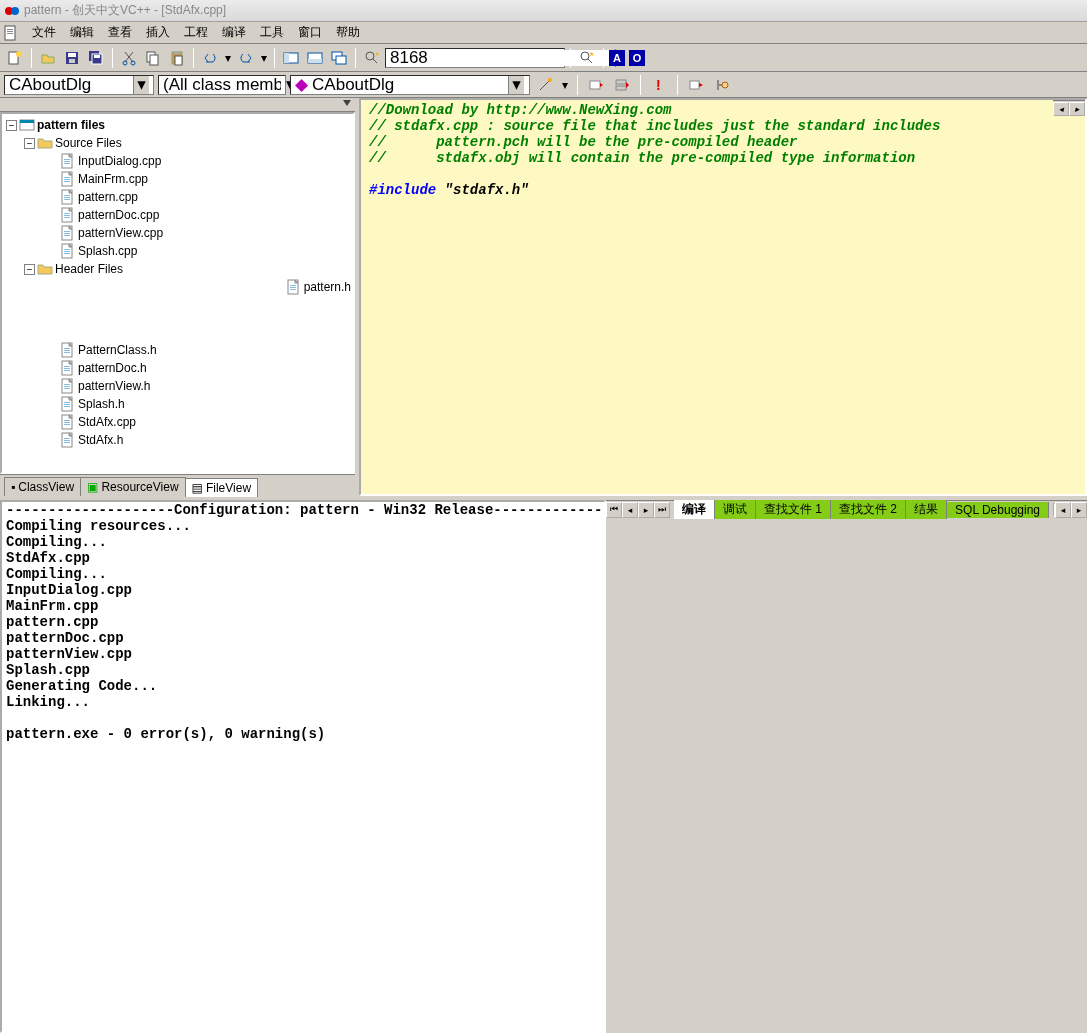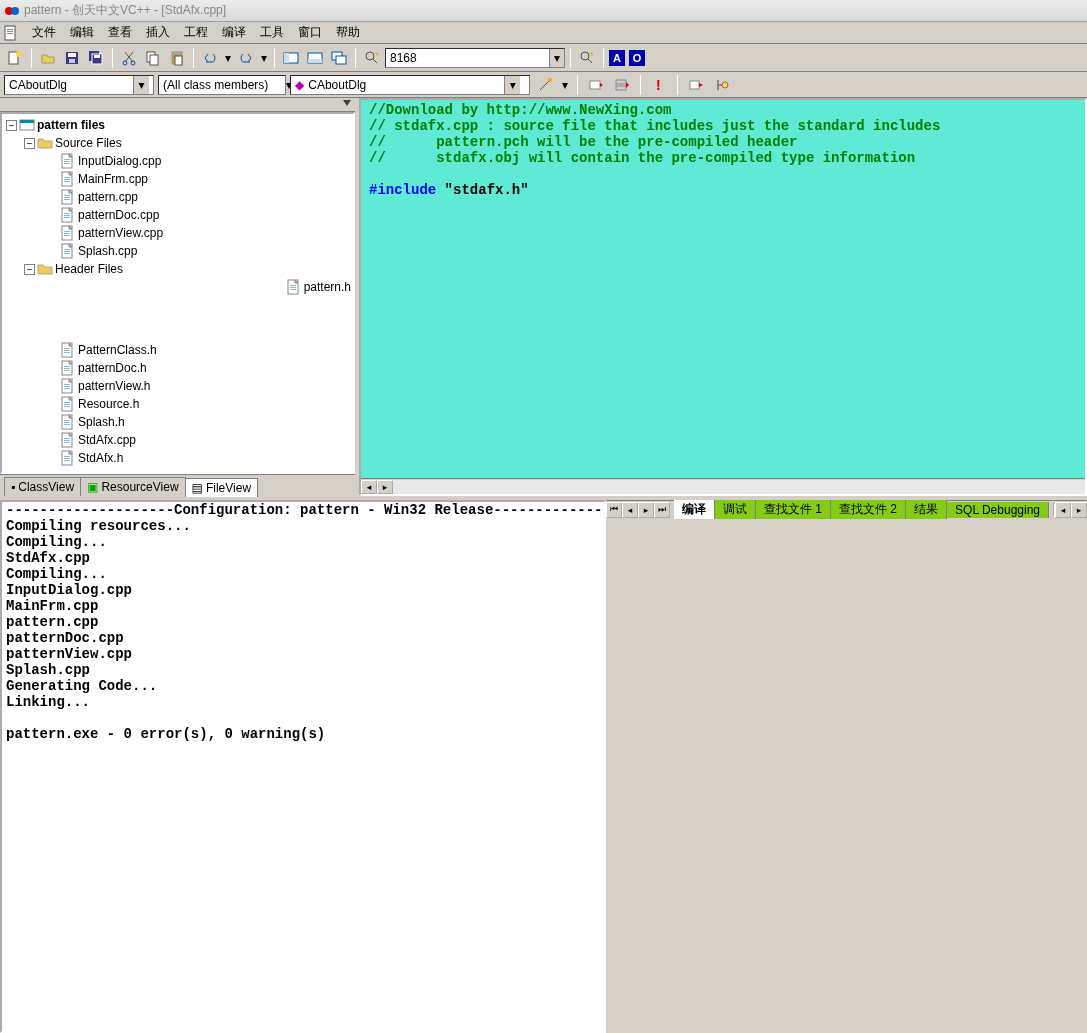--- a/index.html
+++ b/index.html
@@ -54,21 +54,21 @@
   cursor: default;
 }
 .tsep { width: 1px; height: 20px; background: #808080; margin: 0 3px; border-right:1px solid #fff; }
 .combo {
   height: 20px;
   background: #fff;
   border: 1px inset #808080;
   display: inline-flex;
   align-items: center;
   font-family: inherit;
-  font-size: 12px;
+  font-size: 17px;
 }
 .combo input { border: none; outline: none; font: inherit; padding: 0 4px; height: 16px; }
 .combo .dd { width: 16px; height: 18px; background: #d4d0c8; border-left:1px solid #808080; display:flex; align-items:center; justify-content:center; }
 .badge { display:inline-flex; align-items:center; justify-content:center; width:16px; height:16px; color:#fff; font-weight:bold; font-size:11px; }
 .secondbar {
   height: 26px;
   background: #d4d0c8;
   border-bottom: 1px solid #808080;
   display: flex;
   align-items: center;
@@ -143,23 +143,24 @@
   font-size:12px;
   display:inline-flex;
   align-items:center;
   gap:3px;
   margin-right:-1px;
 }
 .tab.active { background:#fff; position:relative; top:1px; }
 .right-pane {
   flex:1;
   display:flex;
-  flex-direction:column;
-  background:#5eead4;
+  flex-direction:row;
+  background:#fef9c3;
   border:2px inset #fff;
+  font-style:italic;
 }
 .code-area {
   flex:1;
   font-family: "Courier New", monospace;
   font-size: 14px;
   font-weight: bold;
   padding: 2px 8px;
   white-space: pre;
   overflow:auto;
 }
@@ -570,32 +571,20 @@
               <div class="tree-node" style="padding-left: 54px;">
                 <span class="ticon">
                   <svg width="16" height="16">
                     <rect x="2" y="1" width="10" height="14" fill="#fff" stroke="#888"></rect>
                     <path d="M9 1l3 3H9z" fill="#ccc" stroke="#888"></path>
                     <rect x="4" y="6" width="6" height="1" fill="#8bd"></rect>
                     <rect x="4" y="8" width="6" height="1" fill="#8bd"></rect>
                     <rect x="4" y="10" width="6" height="1" fill="#8bd"></rect>
                   </svg>
                 </span>
-                <span class="tlabel">Resource.h</span>
-              </div>
-              <div class="tree-node" style="padding-left: 54px;">
-                <span class="ticon">
-                  <svg width="16" height="16">
-                    <rect x="2" y="1" width="10" height="14" fill="#fff" stroke="#888"></rect>
-                    <path d="M9 1l3 3H9z" fill="#ccc" stroke="#888"></path>
-                    <rect x="4" y="6" width="6" height="1" fill="#8bd"></rect>
-                    <rect x="4" y="8" width="6" height="1" fill="#8bd"></rect>
-                    <rect x="4" y="10" width="6" height="1" fill="#8bd"></rect>
-                  </svg>
-                </span>
                 <span class="tlabel">Splash.h</span>
               </div>
               <div class="tree-node" style="padding-left: 54px;">
                 <span class="ticon">
                   <svg width="16" height="16">
                     <rect x="2" y="1" width="10" height="14" fill="#fff" stroke="#888"></rect>
                     <path d="M9 1l3 3H9z" fill="#ccc" stroke="#888"></path>
                     <rect x="4" y="6" width="6" height="1" fill="#8bd"></rect>
                     <rect x="4" y="8" width="6" height="1" fill="#8bd"></rect>
                     <rect x="4" y="10" width="6" height="1" fill="#8bd"></rect>

